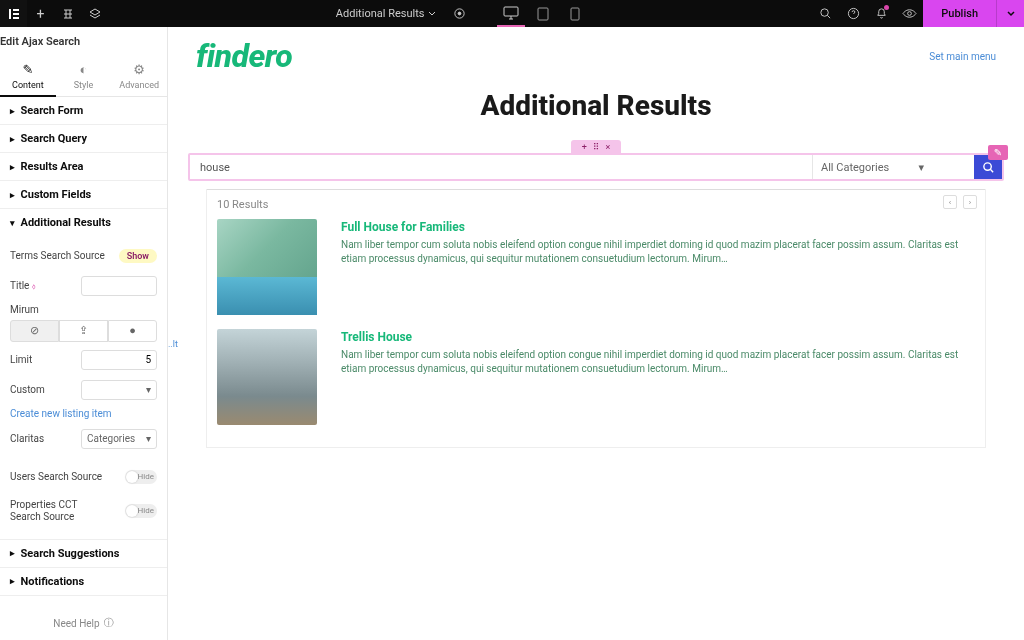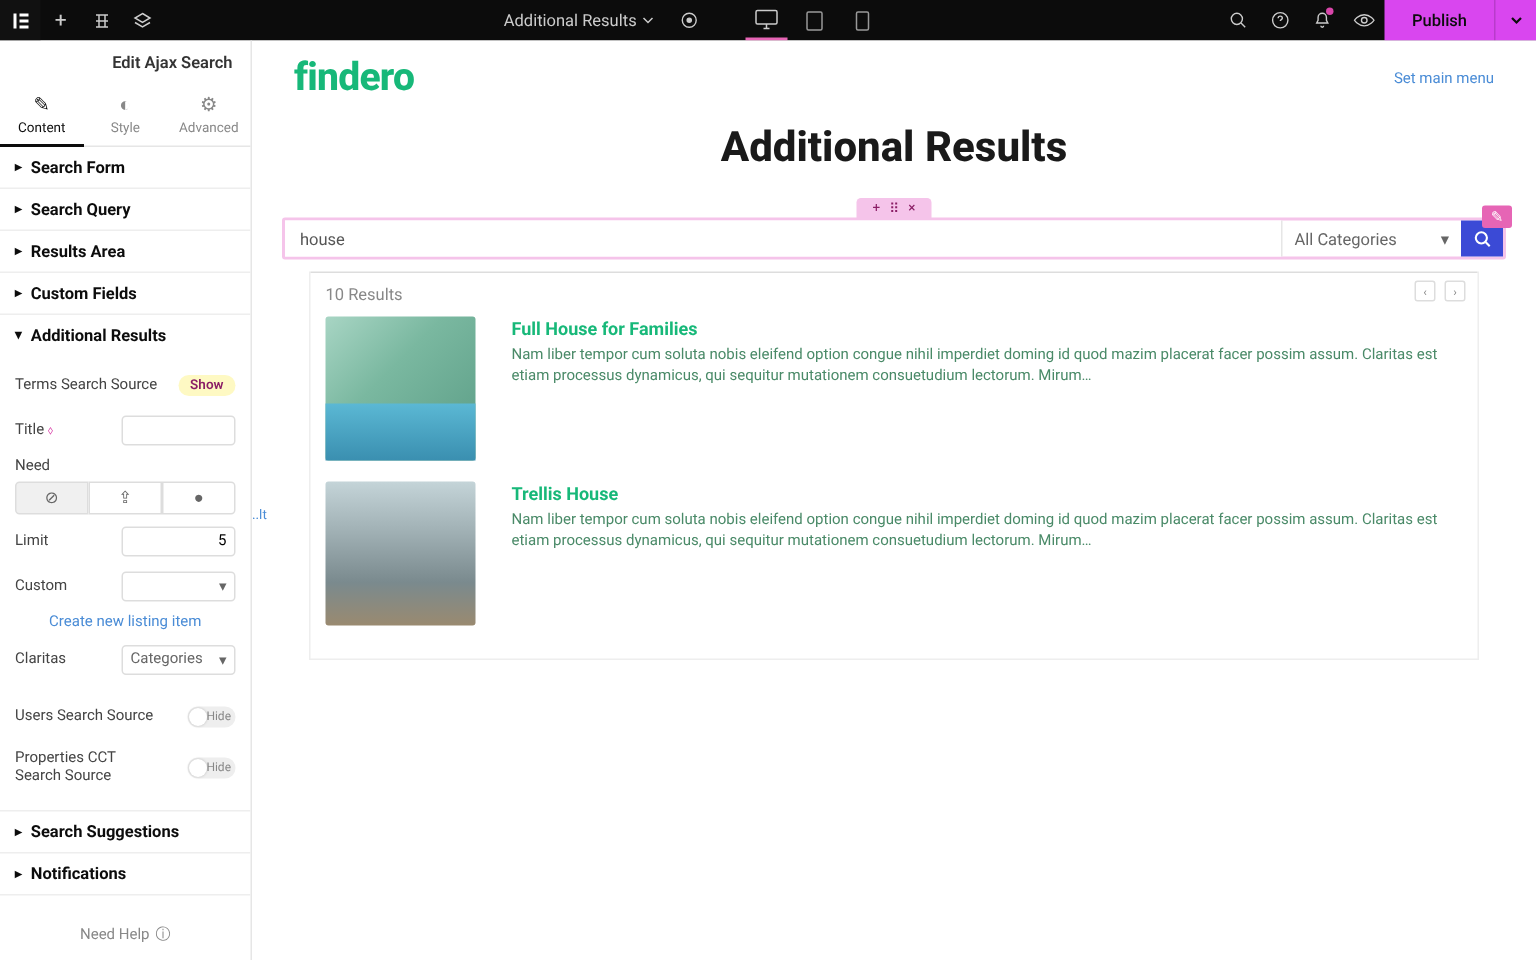--- a/index.html
+++ b/index.html
@@ -15,21 +15,21 @@
 .device-btn.active { border-bottom: 2px solid #e665b5; }
 .topbar-right { display: flex; align-items: flex-end; }
 .topbar-icon { width: 28px; height: 27px; display: flex; align-items: center; justify-content: center; cursor: pointer; position: relative; }
 .notif-dot { position: absolute; top: 5px; right: 6px; width: 5px; height: 5px; background: #d946aa; border-radius: 50%; }
 .publish { background: #d946ef; color: #0c0c0c; font-size: 11px; font-weight: 500; padding: 0 18px; height: 27px; display: flex; align-items: center; cursor: pointer; }
 .publish-chevron { background: #d946ef; width: 28px; height: 27px; display: flex; align-items: center; justify-content: center; cursor: pointer; border-left: 1px solid rgba(0,0,0,0.15); }
 
 .main { display: flex; height: calc(640px - 27px); }
 
 .sidebar { width: 168px; border-right: 1px solid #e6e6e6; display: flex; flex-direction: column; background: #fff; }
-.side-title { font-size: 11px; font-weight: 600; text-align: right; padding: 8px 12px; color: #333; }
+.side-title { font-size: 11px; font-weight: 600; text-align: left; padding: 8px 0; color: #333; }
 .tabs { display: flex; border-bottom: 1px solid #e6e6e6; }
 .tab { flex: 1; display: flex; flex-direction: column; align-items: center; gap: 3px; padding: 6px 0 5px; cursor: pointer; font-size: 9px; color: #888; }
 .tab.active { color: #0c0c0c; border-bottom: 2px solid #0c0c0c; margin-bottom: -1px; }
 .tab-ico { font-size: 13px; }
 .acc-item { border-bottom: 1px solid #eee; }
 .acc-head { display: flex; align-items: center; gap: 6px; padding: 7px 10px; cursor: pointer; font-size: 11px; font-weight: 700; color: #0c0c0c; }
 .acc-caret { font-size: 9px; }
 .acc-body { padding: 8px 10px 10px; font-size: 10px; color: #555; }
 .row { display: flex; align-items: center; justify-content: space-between; min-height: 24px; margin-bottom: 6px; }
 .row-label { font-size: 10px; color: #444; line-height: 1.15; }
@@ -37,36 +37,36 @@
 .toggle { width: 32px; height: 14px; background: #eee; border-radius: 8px; position: relative; font-size: 8px; color: #888; display: flex; align-items: center; justify-content: flex-end; padding-right: 3px; }
 .toggle::before { content: ""; position: absolute; left: 1px; top: 1px; width: 12px; height: 12px; background: #fff; border-radius: 50%; box-shadow: 0 0 2px rgba(0,0,0,0.2); }
 .input-s { width: 76px; height: 20px; border: 1px solid #ddd; border-radius: 3px; font-size: 10px; padding: 0 5px; text-align: right; }
 .input-s.l { text-align: left; }
 .icon-row { display: flex; gap: 0; }
 .icon-seg { flex: 1; height: 22px; border: 1px solid #ddd; display: flex; align-items: center; justify-content: center; cursor: pointer; font-size: 11px; background: #fff; color: #666; }
 .icon-seg:first-child { border-radius: 3px 0 0 3px; }
 .icon-seg:last-child { border-radius: 0 3px 3px 0; }
 .icon-seg.active { background: #f0f0f0; }
 .select { width: 76px; height: 20px; border: 1px solid #ddd; border-radius: 3px; font-size: 10px; padding: 0 5px; display: flex; align-items: center; justify-content: space-between; cursor: pointer; color: #666; }
-.link-s { color: #4a8cd6; font-size: 10px; text-align: center; cursor: pointer; display: block; margin: 4px 0; }
+.link-s { color: #4a8cd6; font-size: 10px; text-align: left; cursor: pointer; display: block; margin: 4px 0; }
 .hint { font-size: 9px; font-style: italic; color: #999; line-height: 1.3; }
 .help { text-align: center; font-size: 10px; color: #888; padding: 10px; margin-top: auto; cursor: pointer; display: flex; align-items: center; justify-content: center; gap: 4px; }
 
 .canvas { flex: 1; position: relative; overflow: hidden; background: #fff; }
 .collapse-tag { position: absolute; left: 0; top: 312px; font-size: 9px; color: #4a8cd6; z-index: 3; }
 .preview-header { display: flex; align-items: center; justify-content: space-between; padding: 10px 28px 0; }
-.logo-f { font-size: 26px; font-weight: 800; color: #17b879; letter-spacing: -0.5px; }
+.logo-f { font-size: 32px; font-weight: 800; color: #17b879; letter-spacing: -0.5px; font-style: italic; }
 .menu-link { font-size: 10px; color: #4a8cd6; cursor: pointer; }
 .page-h { text-align: center; font-size: 28px; font-weight: 800; color: #1a1a1a; margin: 14px 0 18px; }
 
 .editor-pill { display: flex; align-items: center; justify-content: center; margin: 0 auto -1px; width: 50px; height: 14px; background: #f5c4ea; border-radius: 3px 3px 0 0; gap: 6px; font-size: 9px; color: #8b1e66; position: relative; z-index: 2; }
 .editor-pill span { cursor: pointer; }
 
 .searchbar-wrap { margin: 0 20px; position: relative; }
-.searchbar { display: flex; border: 2px solid #f5c4ea; border-radius: 2px; overflow: visible; height: 28px; background: #fff; position: relative; }
+.searchbar { display: flex; border: 2px solid #f5c4ea; border-radius: 2px; overflow: visible; height: 28px; background: #fff; position: relative; gap: 42px; }
 .search-in { flex: 1; border: none; outline: none; padding: 0 10px; font-size: 11px; color: #555; }
 .cat-sel { width: 120px; border-left: 1px solid #e6e6e6; display: flex; align-items: center; justify-content: space-between; padding: 4px 8px; font-size: 11px; color: #666; cursor: pointer; }
 .search-btn { width: 28px; background: #3b4ad6; display: flex; align-items: center; justify-content: center; color: #fff; cursor: pointer; }
 .edit-float { position: absolute; right: -4px; top: -8px; width: 20px; height: 15px; background: #e665b5; border-radius: 2px; display: flex; align-items: center; justify-content: center; color: #fff; font-size: 10px; cursor: pointer; z-index: 3; }
 
 .results { margin: 8px 18px 0; border: 1px solid #eee; border-top: none; padding: 8px 10px; position: relative; }
 .results-hr { border-top: 1px solid #ddd; margin: -8px -10px 8px; }
 .res-count { font-size: 11px; color: #888; margin-bottom: 8px; }
 .res-nav { position: absolute; right: 8px; top: 6px; display: flex; gap: 6px; }
 .res-nav span { width: 14px; height: 14px; border: 1px solid #ddd; display: flex; align-items: center; justify-content: center; font-size: 8px; color: #888; cursor: pointer; border-radius: 2px; }
@@ -225,21 +225,21 @@
       <div class="acc-body">
         <div class="row">
           <span class="row-label">Terms Search Source</span>
           <span class="badge-show">Show</span>
         </div>
         <div class="row">
           <span class="row-label"><span>Title</span> <span style="color:#d946aa;font-size:8px">⬨</span></span>
           <input class="input-s l" style="">
         </div>
         <div style="margin-bottom:6px">
-          <div class="row-label" style="margin-bottom:4px">Need</div>
+          <div class="row-label" style="margin-bottom:4px">Mirum</div>
           <div class="icon-row">
             <div class="icon-seg active">⊘</div>
             <div class="icon-seg">⇪</div>
             <div class="icon-seg">●</div>
           </div>
         </div>
         <div class="row">
           <span class="row-label">Limit</span>
           <input class="input-s" value="5" style="">
         </div>

